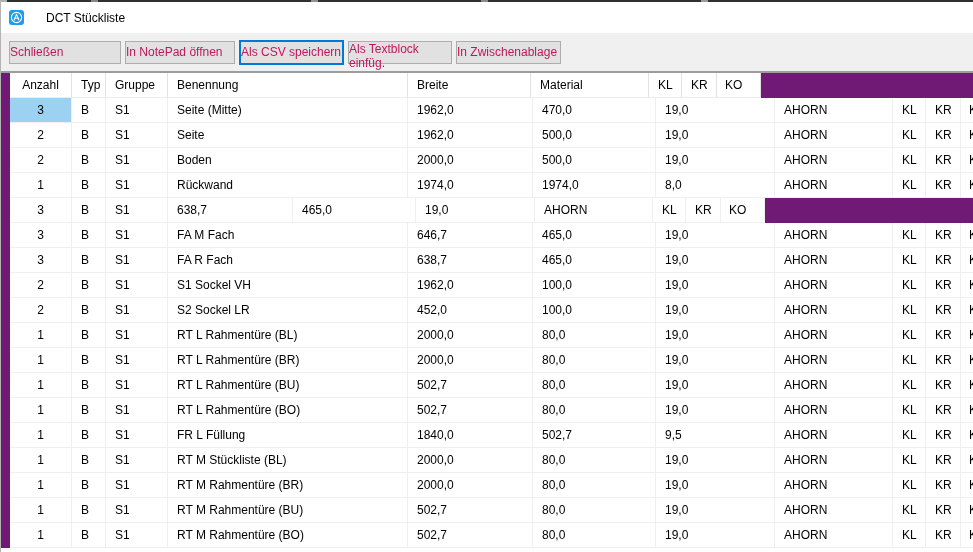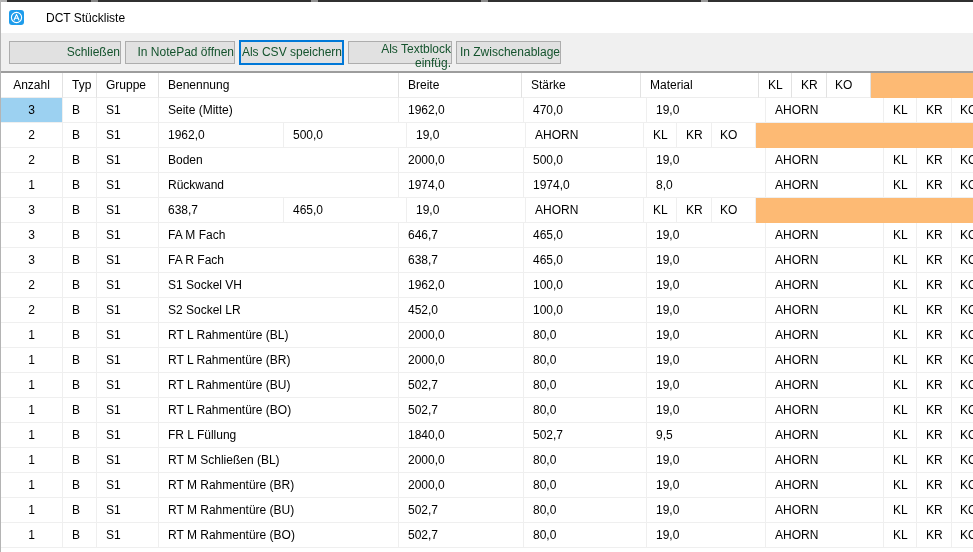--- a/index.html
+++ b/index.html
@@ -43,35 +43,35 @@
     padding-left: 8px;
     gap: 4px;
     border-bottom: 2px solid #9d9d9d;
   }
   .tb-btn {
     height: 23px;
     background: #e1e1e1;
     border: 1px solid #adadad;
     font-family: "Liberation Sans", "DejaVu Sans", sans-serif;
     font-size: 12px;
-    color: #14532d;
-    text-align: right;
+    color: #be185d;
+    text-align: left;
     padding: 0;
   }
   .tb-btn:nth-child(1) { width: 112px; }
   .tb-btn:nth-child(2) { width: 110px; }
   .tb-btn:nth-child(3) { width: 105px; }
   .tb-btn:nth-child(4) { width: 104px; }
   .tb-btn:nth-child(5) { width: 105px; }
   .tb-btn.focused { border: 2px solid #0078d7; height: 25px; }
   .grid {
-    background: #fdba74;
+    background: #701a75;
     width: 100%;
     overflow: hidden;
-    padding-left: 0;
+    padding-left: 9px;
   }
   .hrow, .drow { display: flex; width: 995px; }
   .hrow { height: 25px; }
   .drow { height: 25px; }
   .hcell {
     height: 100%;
     line-height: 24px;
     padding-left: 9px;
     border-right: 1px solid #e2e2e2;
     border-bottom: 1px solid #ededed;
@@ -128,21 +128,20 @@
       <button class="tb-btn">In Zwischenablage</button>
     </div>
 
   <div class="grid">
     <div class="hrow" id="thead">
         <div class="hcell c0">Anzahl</div>
         <div class="hcell c1">Typ</div>
         <div class="hcell c2">Gruppe</div>
         <div class="hcell c3">Benennung</div>
         <div class="hcell c5">Breite</div>
-        <div class="hcell c6">Stärke</div>
         <div class="hcell c7">Material</div>
         <div class="hcell c8">KL</div>
         <div class="hcell c9">KR</div>
         <div class="hcell c10">KO</div>
       </div>
     <div id="tbody">
         <div class="drow">
           <div class="dcell c0 selected">3</div>
           <div class="dcell c1">B</div>
           <div class="dcell c2">S1</div>
@@ -152,20 +151,21 @@
           <div class="dcell c6">19,0</div>
           <div class="dcell c7">AHORN</div>
           <div class="dcell c8">KL</div>
           <div class="dcell c9">KR</div>
           <div class="dcell c10">KO</div>
         </div>
         <div class="drow">
           <div class="dcell c0">2</div>
           <div class="dcell c1">B</div>
           <div class="dcell c2">S1</div>
+          <div class="dcell c3">Seite</div>
           <div class="dcell c4">1962,0</div>
           <div class="dcell c5">500,0</div>
           <div class="dcell c6">19,0</div>
           <div class="dcell c7">AHORN</div>
           <div class="dcell c8">KL</div>
           <div class="dcell c9">KR</div>
           <div class="dcell c10">KO</div>
         </div>
         <div class="drow">
           <div class="dcell c0">2</div>
@@ -319,21 +319,21 @@
           <div class="dcell c6">9,5</div>
           <div class="dcell c7">AHORN</div>
           <div class="dcell c8">KL</div>
           <div class="dcell c9">KR</div>
           <div class="dcell c10">KO</div>
         </div>
         <div class="drow">
           <div class="dcell c0">1</div>
           <div class="dcell c1">B</div>
           <div class="dcell c2">S1</div>
-          <div class="dcell c3">RT M Schließen (BL)</div>
+          <div class="dcell c3">RT M Stückliste (BL)</div>
           <div class="dcell c4">2000,0</div>
           <div class="dcell c5">80,0</div>
           <div class="dcell c6">19,0</div>
           <div class="dcell c7">AHORN</div>
           <div class="dcell c8">KL</div>
           <div class="dcell c9">KR</div>
           <div class="dcell c10">KO</div>
         </div>
         <div class="drow">
           <div class="dcell c0">1</div>

